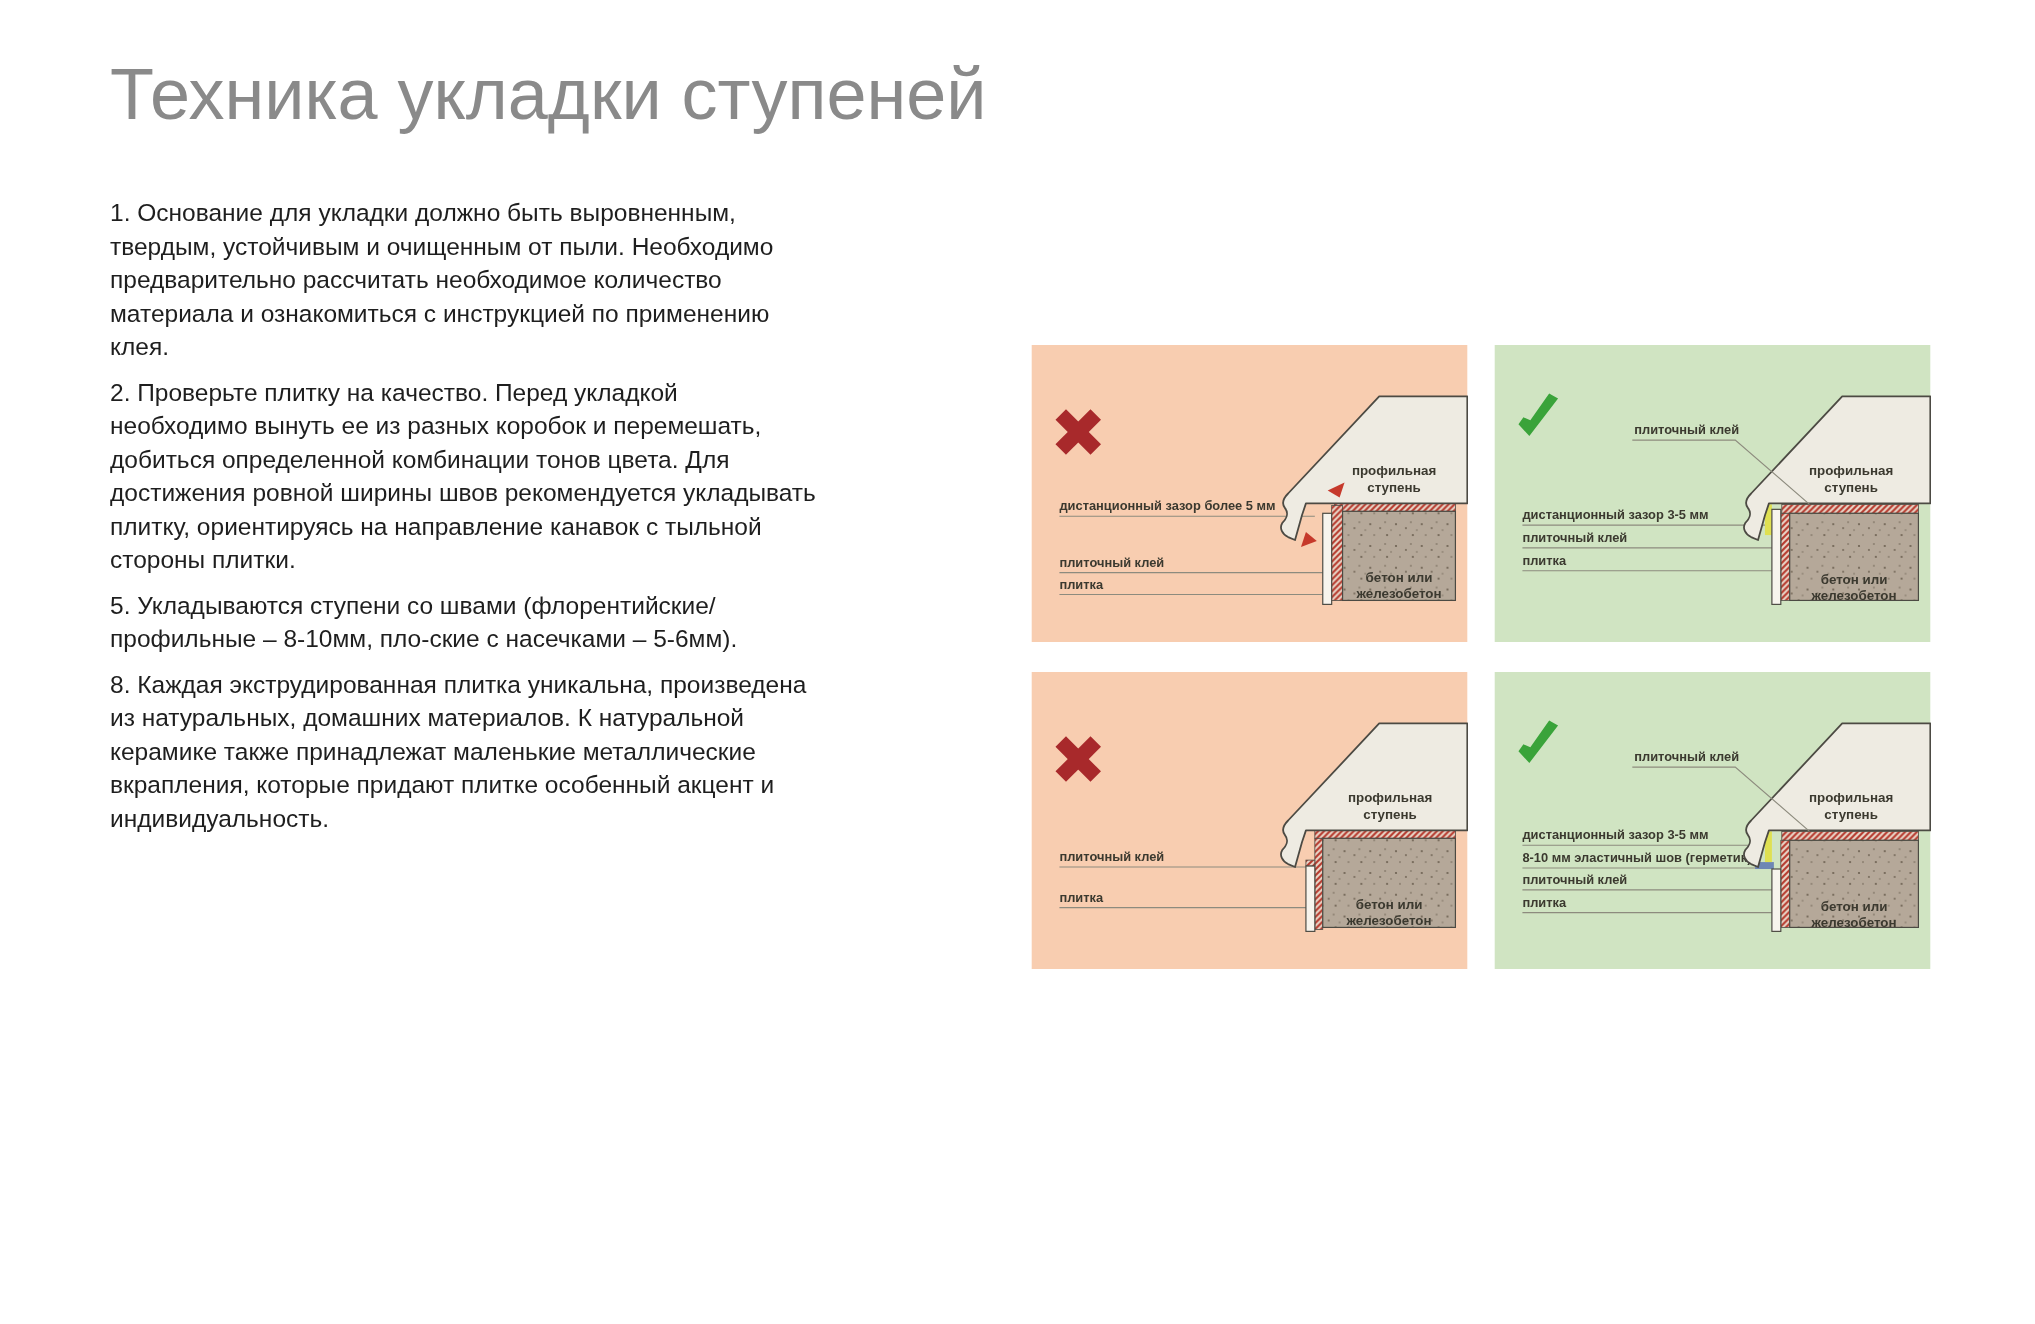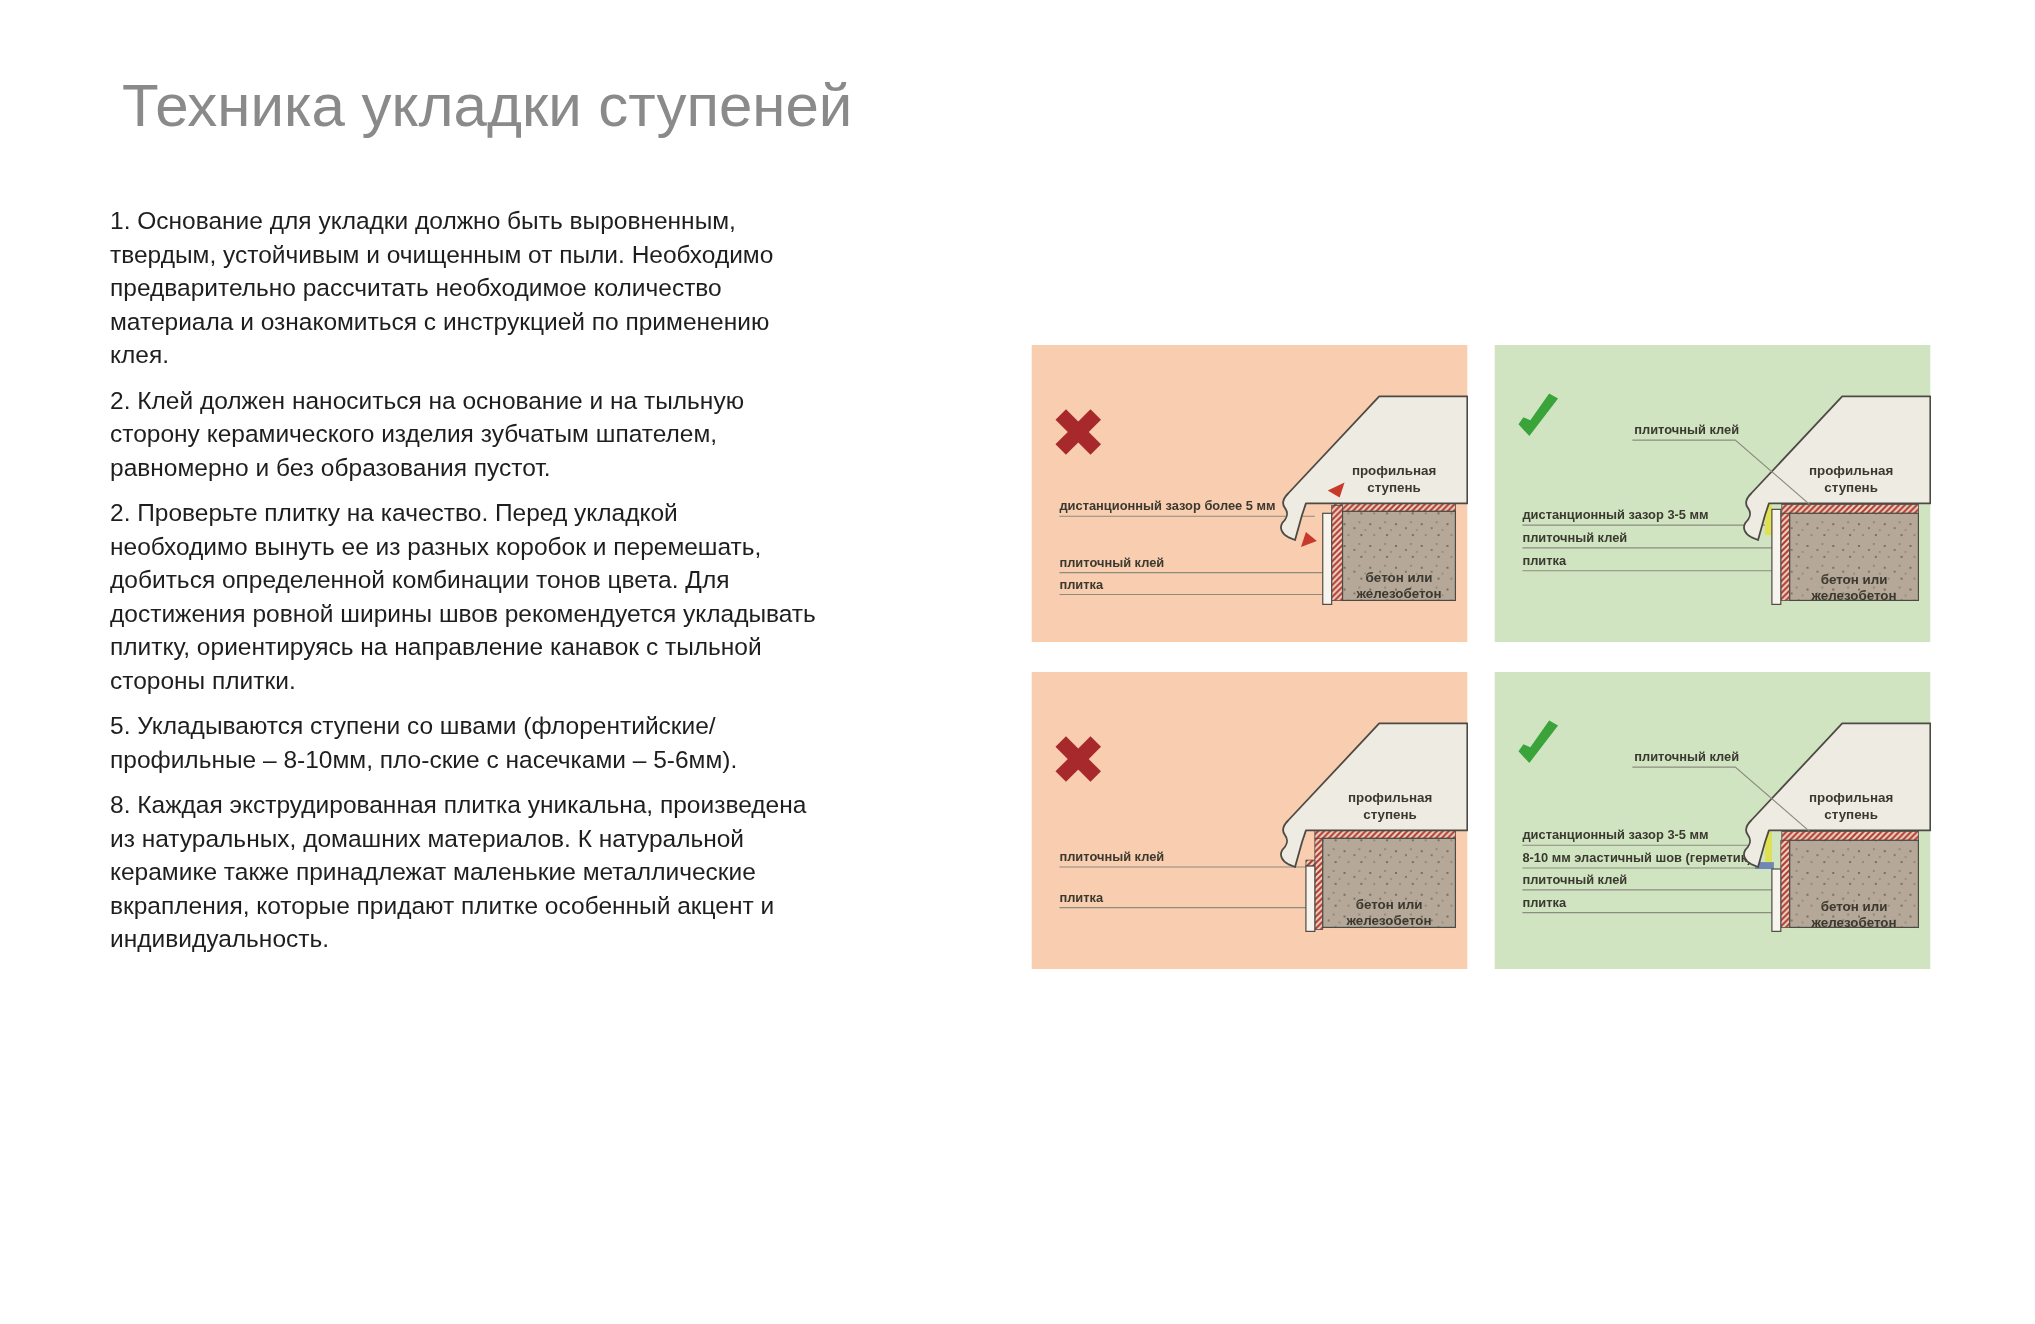--- a/index.html
+++ b/index.html
@@ -1,45 +1,42 @@
 <!DOCTYPE html>
 <html><head>
 <meta charset="utf-8">
 <style>
   html,body{margin:0;padding:0;}
   body{width:2035px;height:1324px;background:#ffffff;position:relative;overflow:hidden;
        font-family:"Liberation Sans",sans-serif;}
   .page{position:absolute;inset:0;background:#ffffff;}
-  .page-title{position:absolute;left:106px;top:42px;margin:16px;font-size:60px;line-height:96px;
+  .page-title{position:absolute;left:106px;top:42px;margin:4px;font-size:72px;line-height:96px;
        font-weight:400;color:#8a8a8a;letter-spacing:0px;white-space:nowrap;}
   .instructions{position:absolute;left:110px;top:196px;width:712px;color:#1e1e1e;
        font-size:24.5px;line-height:33.5px;}
-  .instructions p{margin:8px 0 12px 0;white-space:pre-line;}
+  .instructions p{margin:0 0 12px 0;white-space:pre-line;}
   .panels{position:absolute;left:1031px;top:345px;display:grid;
        grid-template-columns:437px 437px;grid-auto-rows:297px;column-gap:26px;row-gap:30px;}
   .panel{width:437px;height:297px;}
   .panel svg{display:block;width:437px;height:297px;}
   .dlab{font:700 13px "Liberation Sans",sans-serif;fill:#3b392f;}
   .dctr{font:700 13.5px "Liberation Sans",sans-serif;fill:#3b392f;text-anchor:middle;}
 </style>
 </head>
 <body>
 
 <div class="page">
   <h1 class="page-title">Техника укладки ступеней</h1>
 
   <div class="instructions">
     <p>1. Основание для укладки должно быть выровненным,
 твердым, устойчивым и очищенным от пыли. Необходимо
 предварительно рассчитать необходимое количество
 материала и ознакомиться с инструкцией по применению
 клея.</p>
-    <p>2. Клей должен наноситься на основание и на тыльную
-сторону керамического изделия зубчатым шпателем,
-равномерно и без образования пустот.</p>
     <p>2. Проверьте плитку на качество. Перед укладкой
 необходимо вынуть ее из разных коробок и перемешать,
 добиться определенной комбинации тонов цвета. Для
 достижения ровной ширины швов рекомендуется укладывать
 плитку, ориентируясь на направление канавок с тыльной
 стороны плитки.</p>
     <p>5. Укладываются ступени со швами (флорентийские/
 профильные – 8-10мм, пло-ские с насечками – 5-6мм).</p>
     <p>8. Каждая экструдированная плитка уникальна, произведена
 из натуральных, домашних материалов. К натуральной

